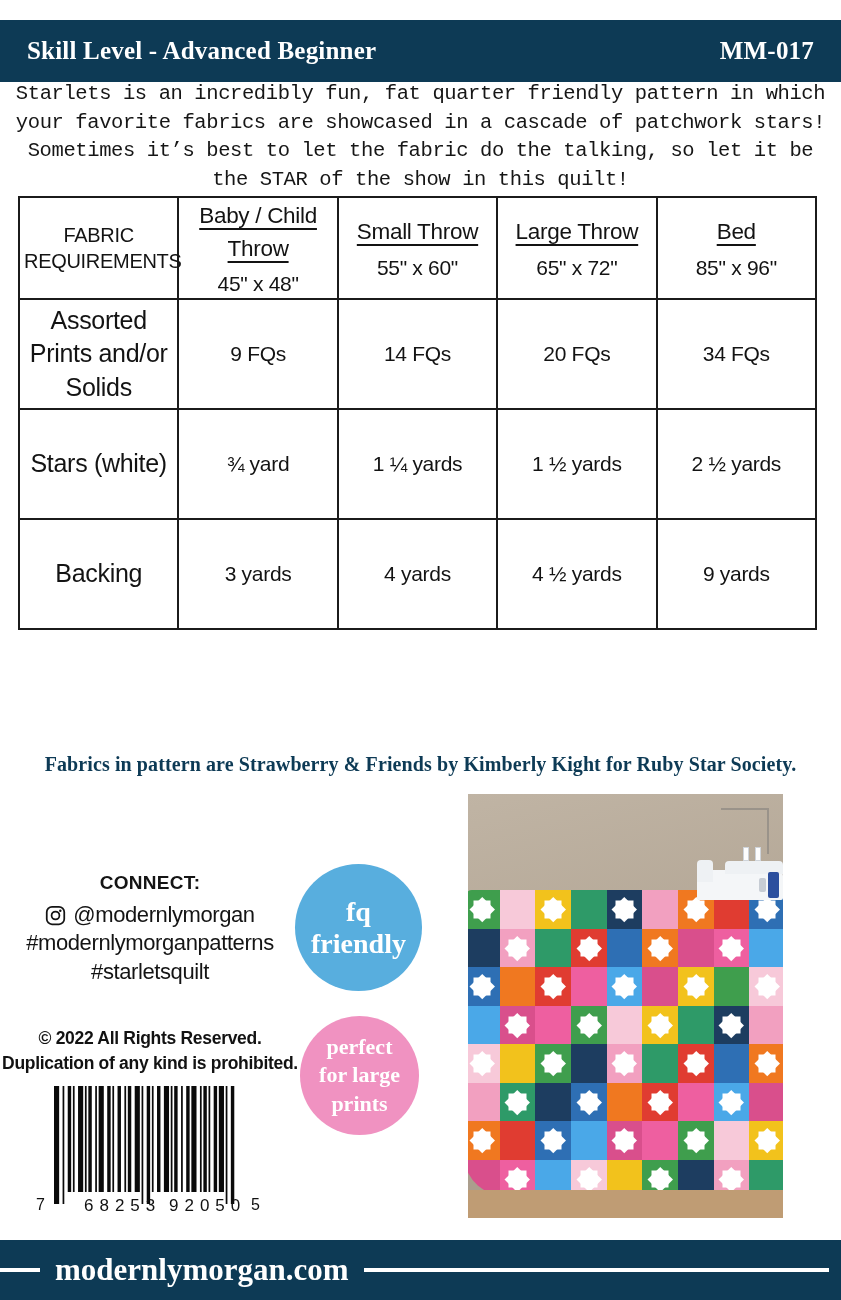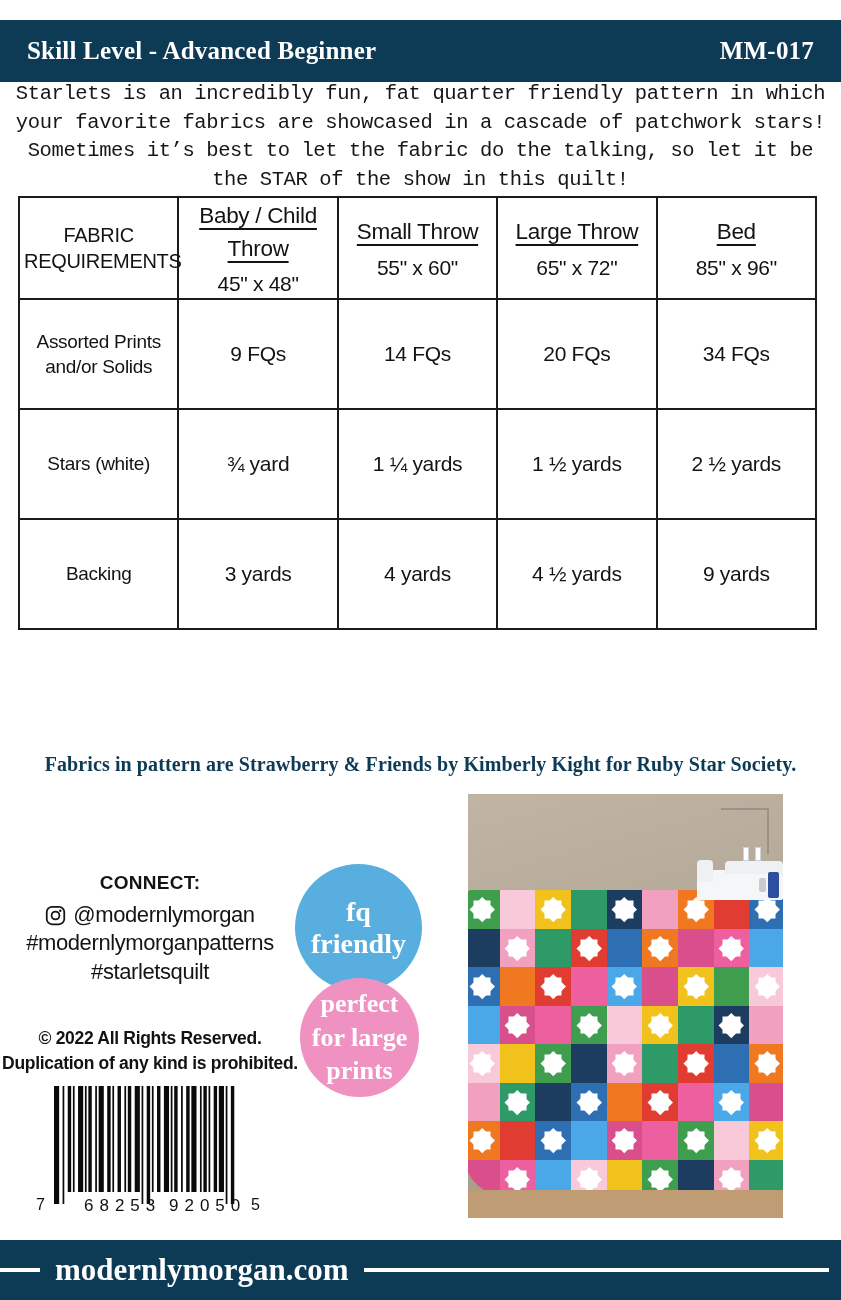--- a/index.html
+++ b/index.html
@@ -24,21 +24,21 @@
 
   
   table.fab{position:absolute;left:18px;top:196px;width:799px;border-collapse:collapse;table-layout:fixed;}
   table.fab th,table.fab td{border:2.5px solid #1b1b1b;text-align:center;vertical-align:middle;
     font-weight:normal;color:#131313;letter-spacing:-0.3px;padding:2px 4px;}
   table.fab thead tr{height:96px;}
   table.fab tbody tr{height:110px;}
   th.corner{border:none;font-size:20px;line-height:1.3;letter-spacing:-0.2px;}
   .colname{font-size:22.5px;line-height:1.45;text-decoration:underline;text-decoration-thickness:2px;text-underline-offset:5px;}
   .colsize{font-size:21px;margin-top:7px;}
-  th.rowlabel{font-size:19px;line-height:1.35;}
+  th.rowlabel{font-size:25px;line-height:1.35;}
   td.val{font-size:21px;}
 
   
   .note{position:absolute;top:753px;left:0;width:100%;text-align:center;
     font-family:"Liberation Serif",serif;font-weight:bold;font-size:20px;color:var(--navy);letter-spacing:.1px;}
 
   
   .connect{position:absolute;top:872px;left:0;width:300px;text-align:center;color:#141414;}
   .connect .chead{font-weight:bold;font-size:19px;letter-spacing:.3px;margin-bottom:8px;}
   .connect .handle{display:flex;align-items:center;justify-content:center;gap:7px;font-size:22px;letter-spacing:-0.4px;}
@@ -55,21 +55,21 @@
   .bdigit{position:absolute;font-size:16px;color:#111;font-family:"Liberation Sans",sans-serif;}
   .bd-left{left:4px;bottom:6px;}
   .bd-g1{left:52px;bottom:4px;letter-spacing:6px;font-size:17px;}
   .bd-g2{left:137px;bottom:4px;letter-spacing:6px;font-size:17px;}
   .bd-right{right:2px;bottom:6px;}
 
   
   .badge{position:absolute;border-radius:50%;color:#fff;font-family:"Liberation Serif",serif;font-weight:bold;
     display:flex;flex-direction:column;align-items:center;justify-content:center;text-align:center;}
   #badge0{left:295px;top:864px;width:127px;height:127px;font-size:28px;line-height:1.12;}
-  #badge1{left:300px;top:978px;width:119px;height:119px;font-size:26px;line-height:1.3;}
+  #badge1{left:300px;top:1016px;width:119px;height:119px;font-size:22px;line-height:1.3;}
 
   
   .photo{position:absolute;left:468px;top:794px;width:315px;height:424px;overflow:hidden;background:#b5a897;}
   .carpet{position:absolute;left:0;right:0;bottom:0;height:28px;}
   .quilt{position:absolute;left:-4px;right:-2px;top:96px;bottom:20px;overflow:hidden;
     border-radius:8px 12px 14px 48px / 10px 12px 14px 42px;display:grid;
     grid-template-rows:repeat(8,1fr);grid-template-columns:repeat(9,1fr);}
   .patch{position:relative;}
   .qstar{position:absolute;left:50%;top:50%;width:25px;height:25px;transform:translate(-50%,-50%);}
   .qstar::before,.qstar::after{content:"";position:absolute;inset:15%;background:var(--star);}

